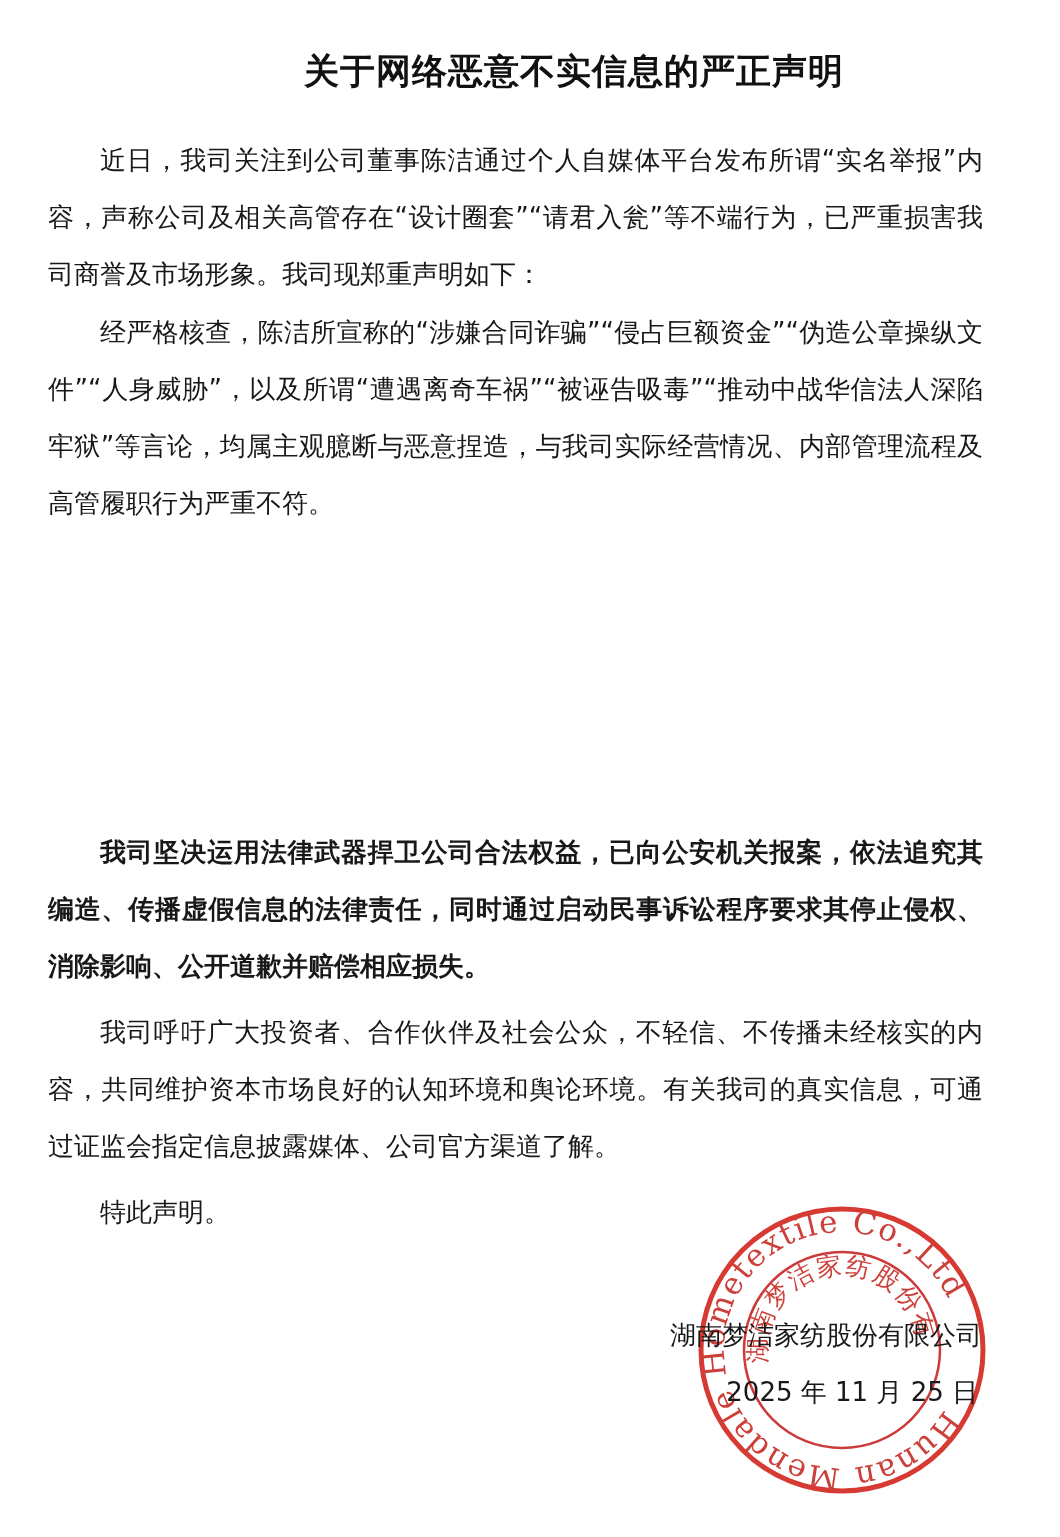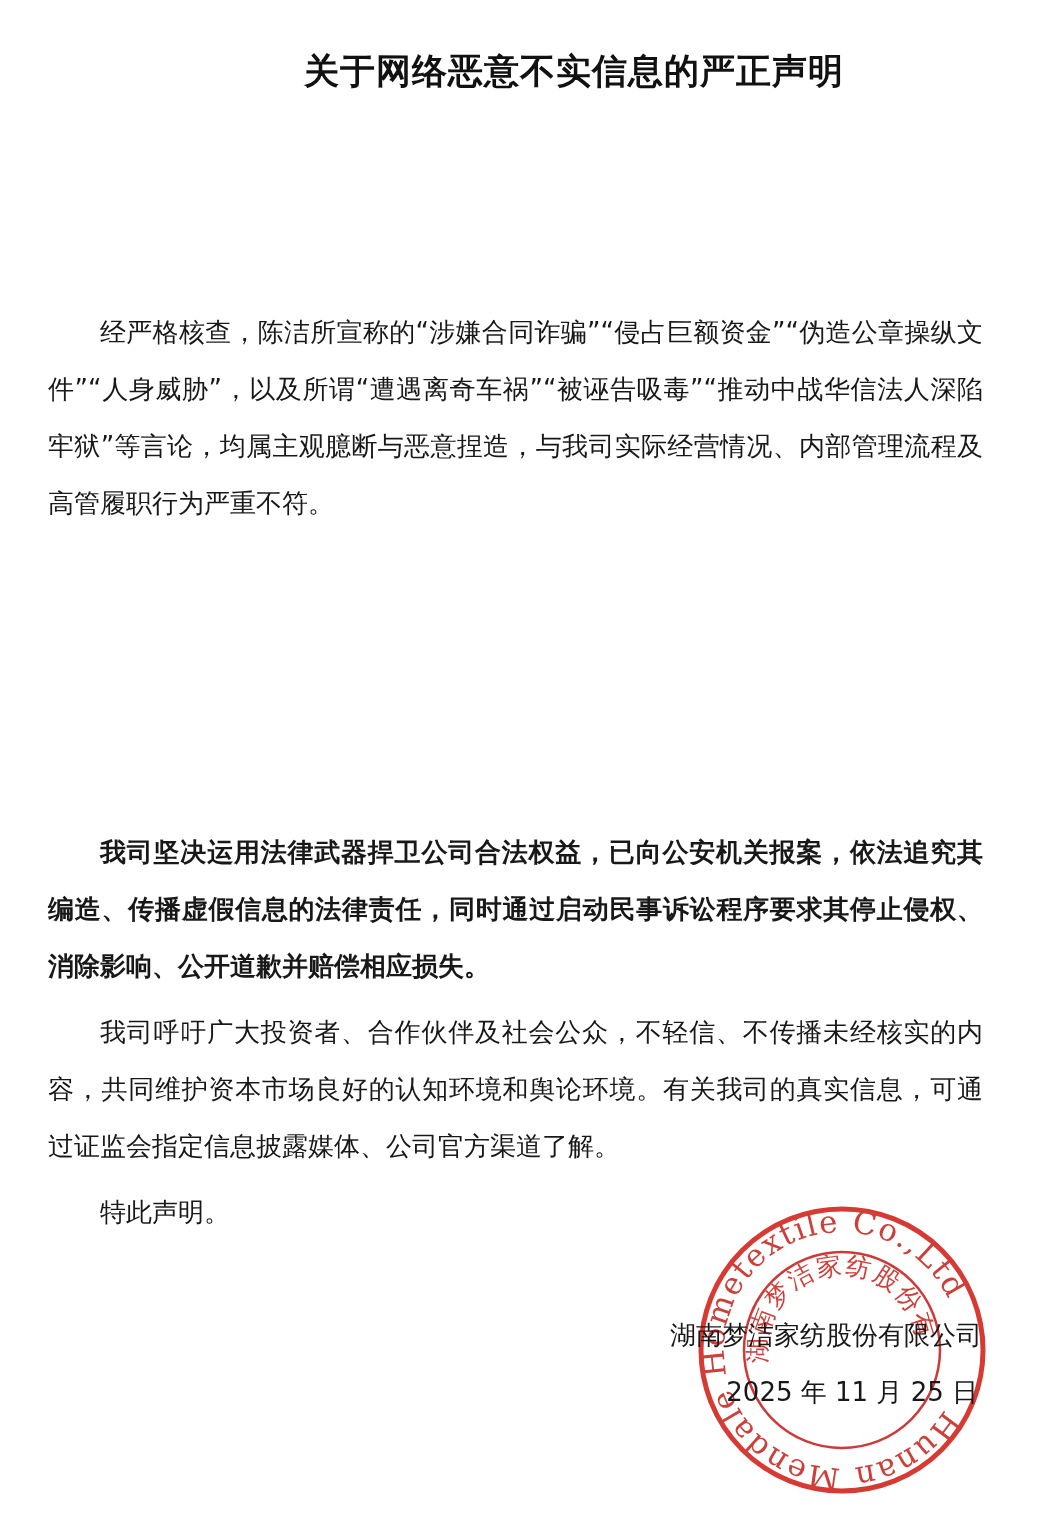--- a/index.html
+++ b/index.html
@@ -36,20 +36,21 @@
     position: absolute; left: 696px; top: 1204px; width: 292px; height: 292px;
     z-index: 2; opacity: 0.92;
   }
 </style>
 </head>
 <body>
 
 <div class="page">
   <div class="title">关于网络恶意不实信息的严正声明</div>
 
+  <p class="para p1" style="margin:0">近日，我司关注到公司董事陈洁通过个人自媒体平台发布所谓“实名举报”内容，声称公司及相关高管存在“设计圈套”“请君入瓮”等不端行为，已严重损害我司商誉及市场形象。我司现郑重声明如下：</p>
   <p class="para p2" style="margin:0">经严格核查，陈洁所宣称的“涉嫌合同诈骗”“侵占巨额资金”“伪造公章操纵文件”“人身威胁”，以及所谓“遭遇离奇车祸”“被诬告吸毒”“推动中战华信法人深陷牢狱”等言论，均属主观臆断与恶意捏造，与我司实际经营情况、内部管理流程及高管履职行为严重不符。</p>
   <p class="para p4" style="margin:0">我司坚决运用法律武器捍卫公司合法权益，已向公安机关报案，依法追究其编造、传播虚假信息的法律责任，同时通过启动民事诉讼程序要求其停止侵权、消除影响、公开道歉并赔偿相应损失。</p>
   <p class="para p6" style="margin:0">特此声明。</p>
   <p class="para p5" style="margin:0">我司呼吁广大投资者、合作伙伴及社会公众，不轻信、不传播未经核实的内容，共同维护资本市场良好的认知环境和舆论环境。有关我司的真实信息，可通过证监会指定信息披露媒体、公司官方渠道了解。</p>
 
   <svg class="seal" viewBox="0 0 292 292" xmlns="http://www.w3.org/2000/svg">
     <defs>
       <path id="outerArc" d="M 146 146 m -118 0 a 118 118 0 1 1 236 0 a 118 118 0 1 1 -236 0"></path>
       <path id="innerArc" d="M 146 146 m -76 0 a 76 76 0 1 1 152 0"></path>
     </defs>

